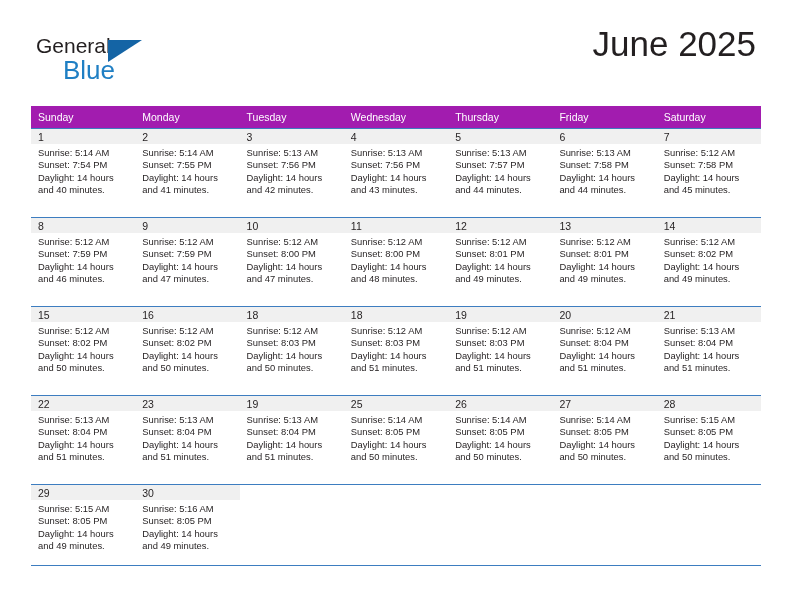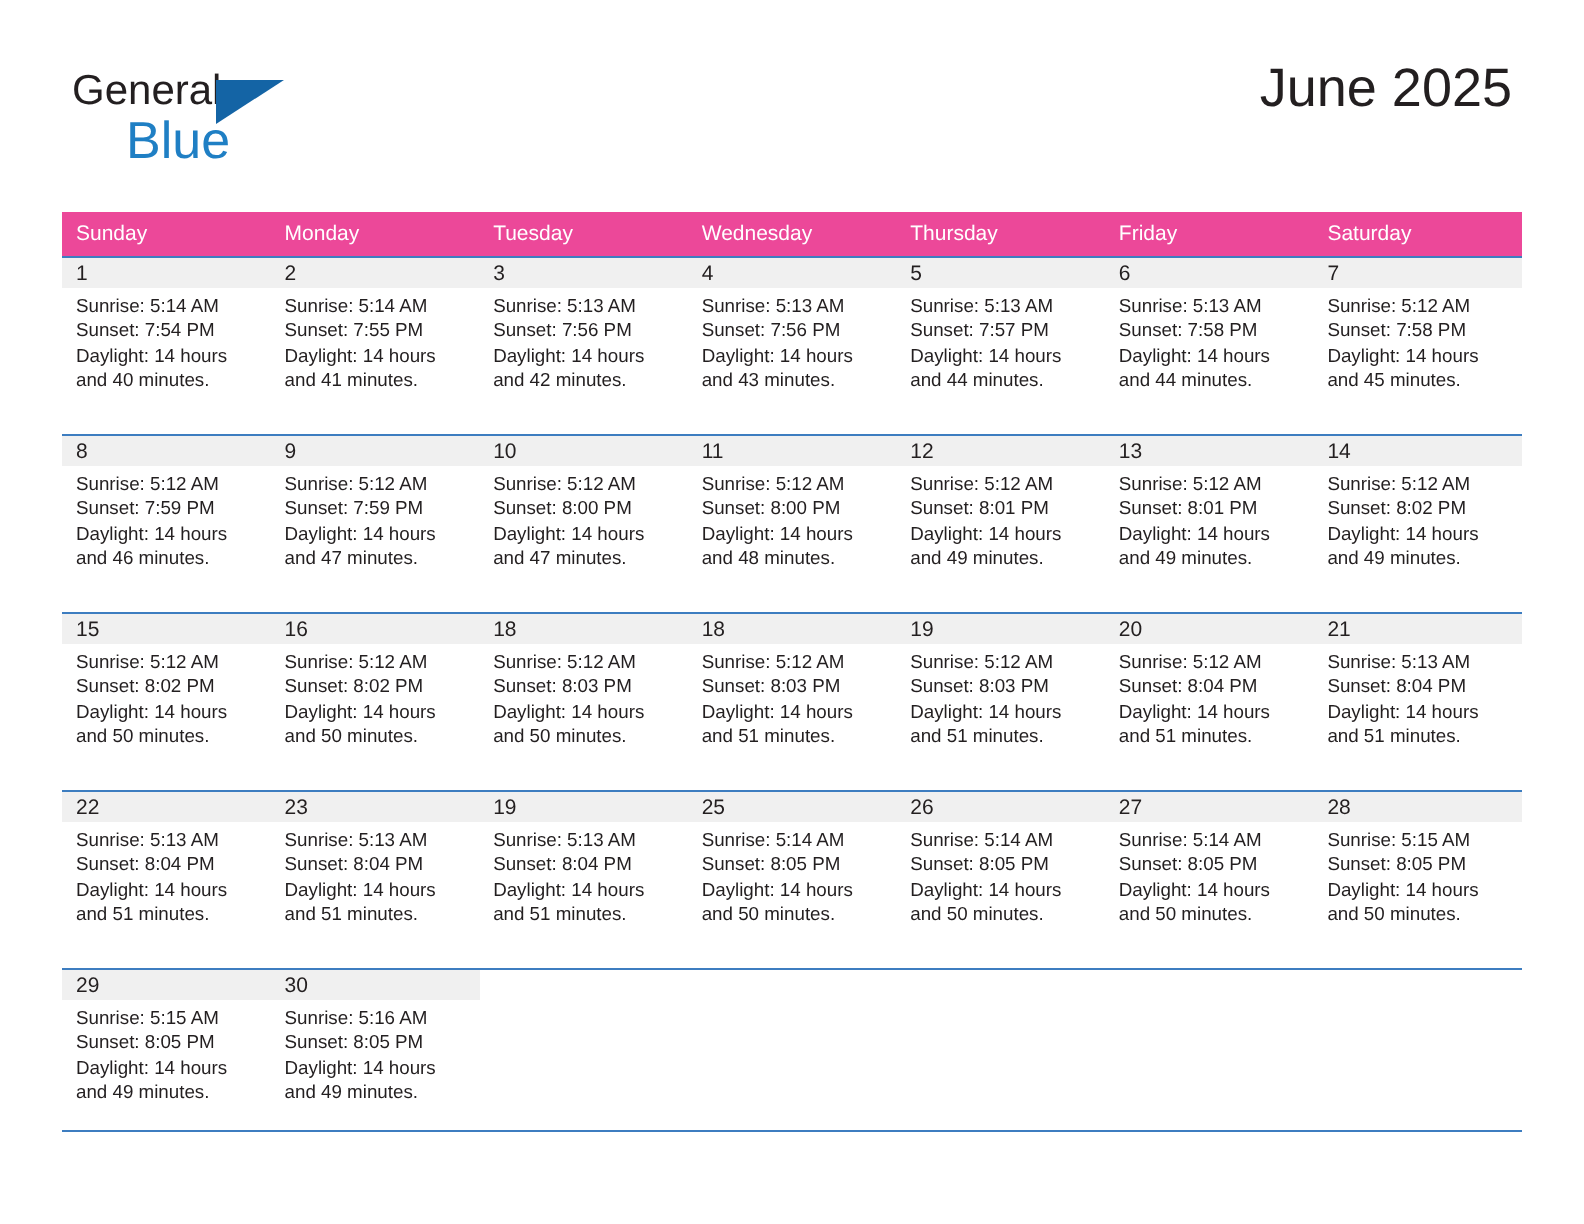--- a/index.html
+++ b/index.html
@@ -62,21 +62,21 @@
     border-left: 34px solid #1464a5;
     border-bottom: 22px solid transparent;
   }
   .title-block {
     position: absolute;
     right: 36px;
     top: 28px;
     text-align: right;
   }
   .cal-title {
-    font-size: 27px;
+    font-size: 35px;
     color: #231f20;
     line-height: 32px;
     white-space: nowrap;
   }
   .cal-subtitle {
     font-size: 14.5px;
     color: #231f20;
     line-height: 20px;
     margin-top: 8px;
     white-space: nowrap;
@@ -85,21 +85,21 @@
   
   .calendar {
     position: absolute;
     left: 31px;
     top: 106px;
     width: 730px;
     border-collapse: collapse;
     table-layout: fixed;
   }
   .calendar th {
-    background: #ec4899;
+    background: #a21caf;
     color: #ffffff;
     font-size: 10.5px;
     font-weight: normal;
     text-align: left;
     padding: 5px 0 5px 7px;
     height: 10px;
     border: none;
   }
   .calendar td {
     vertical-align: top;

